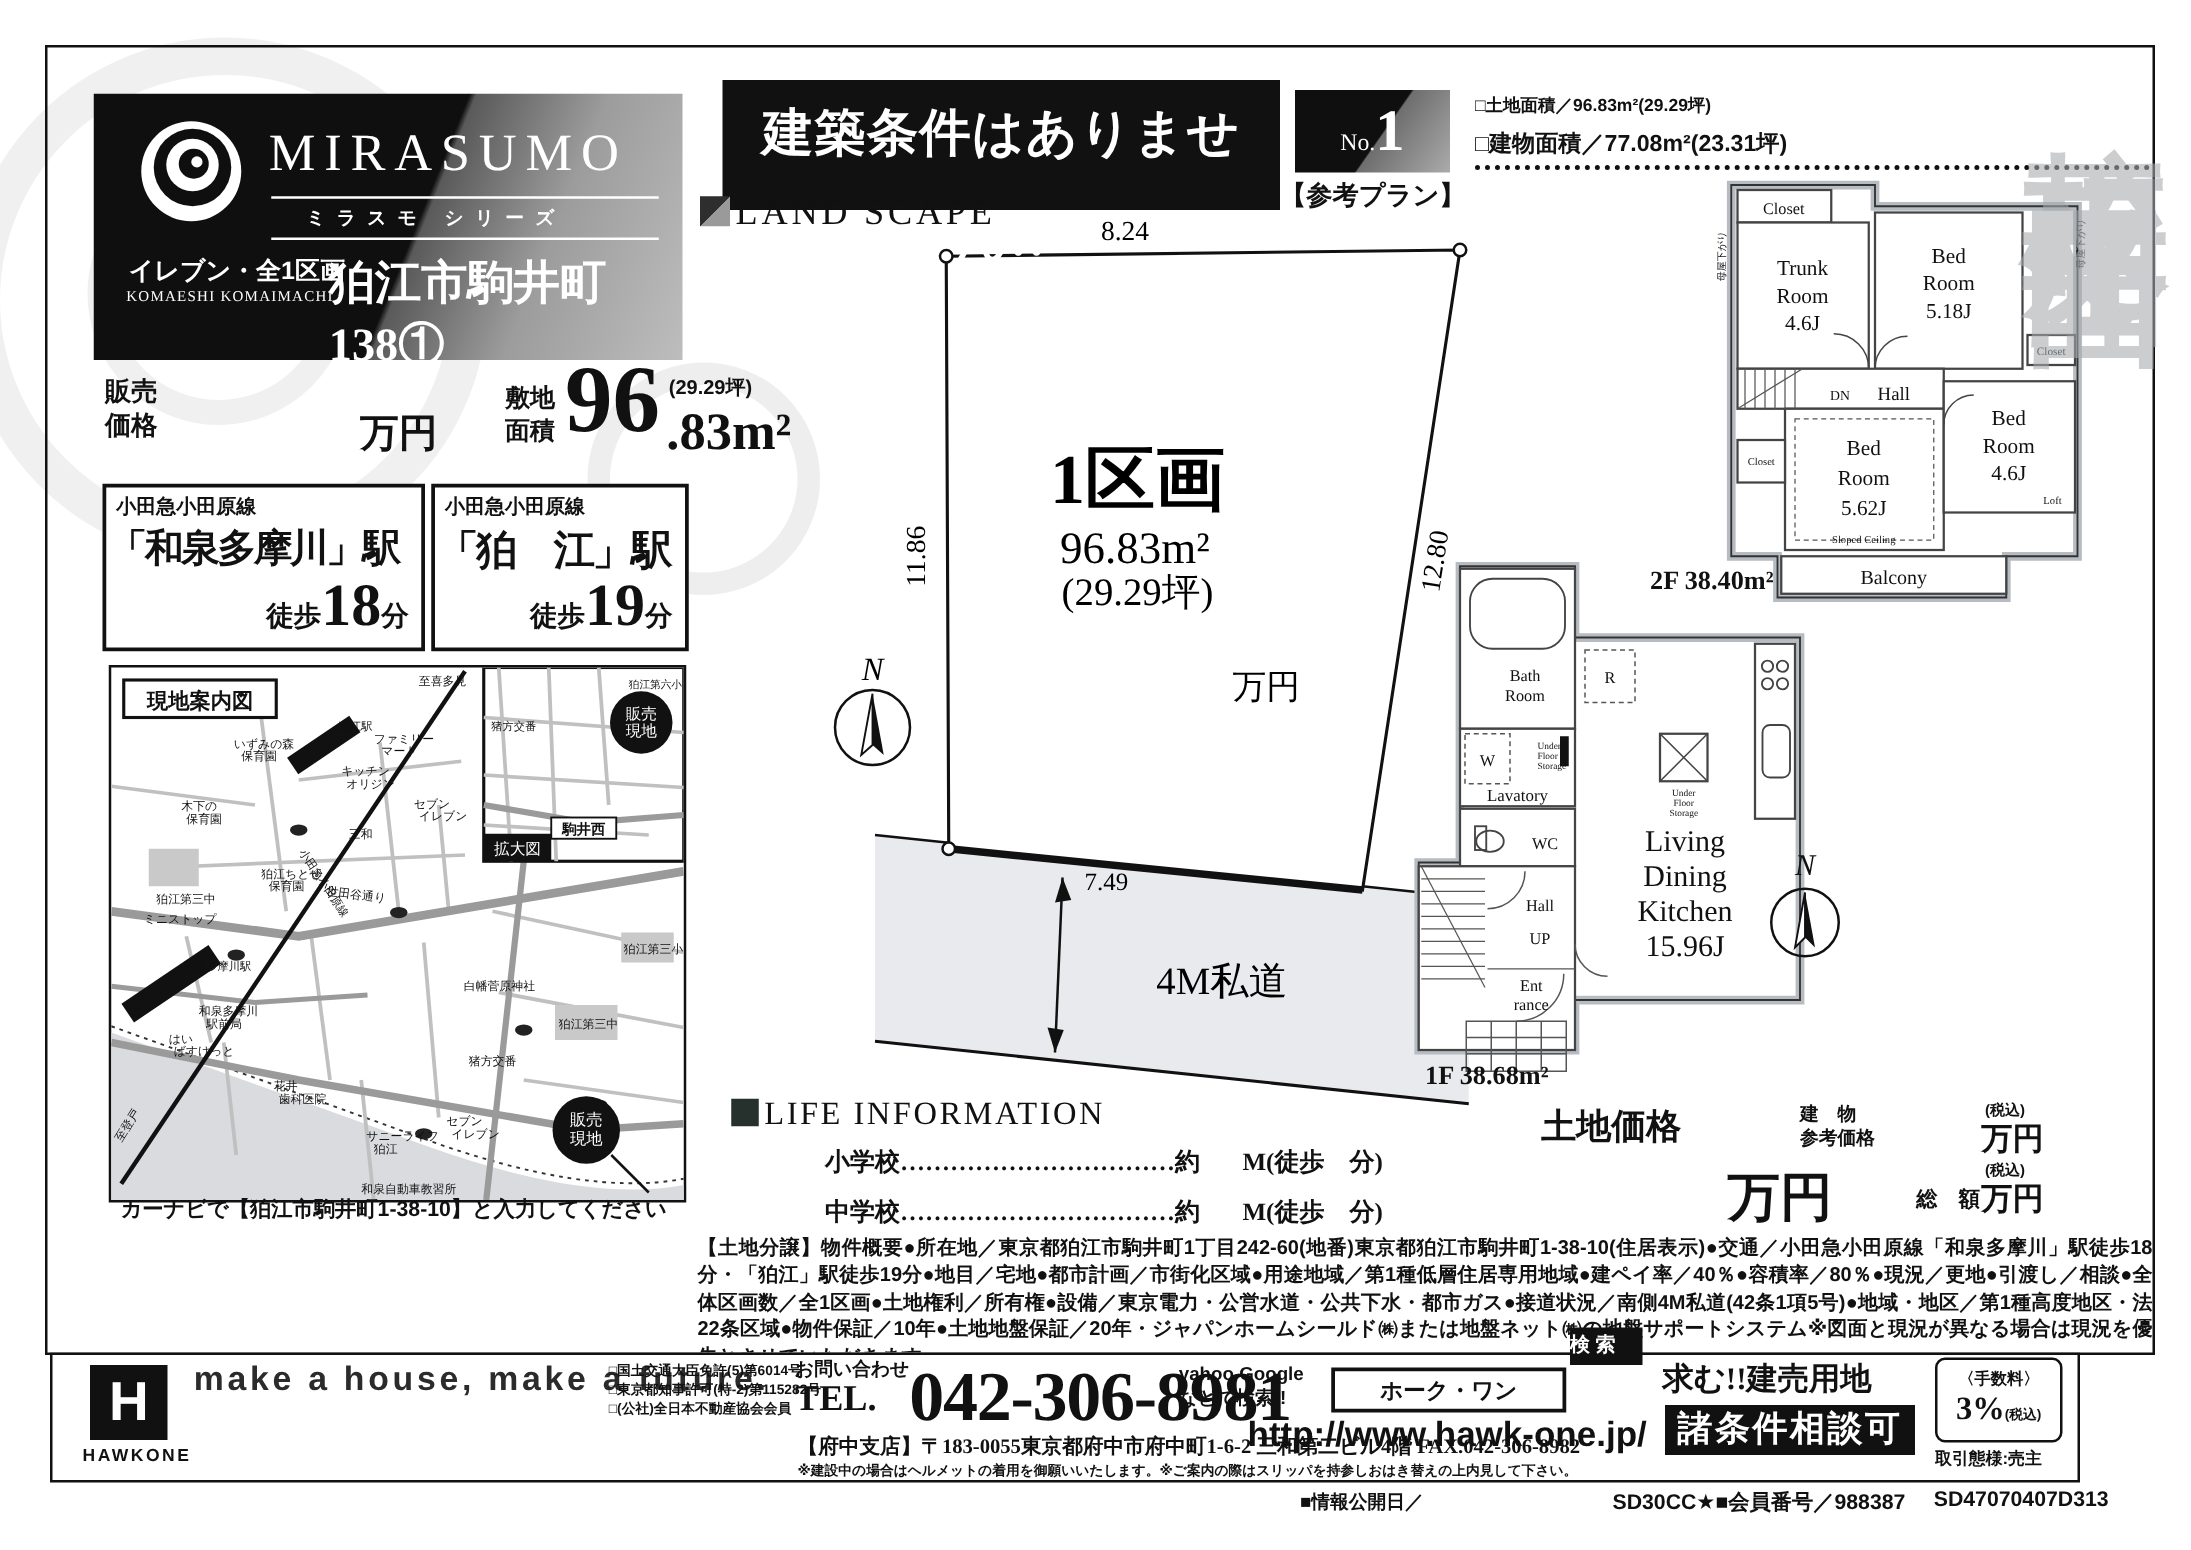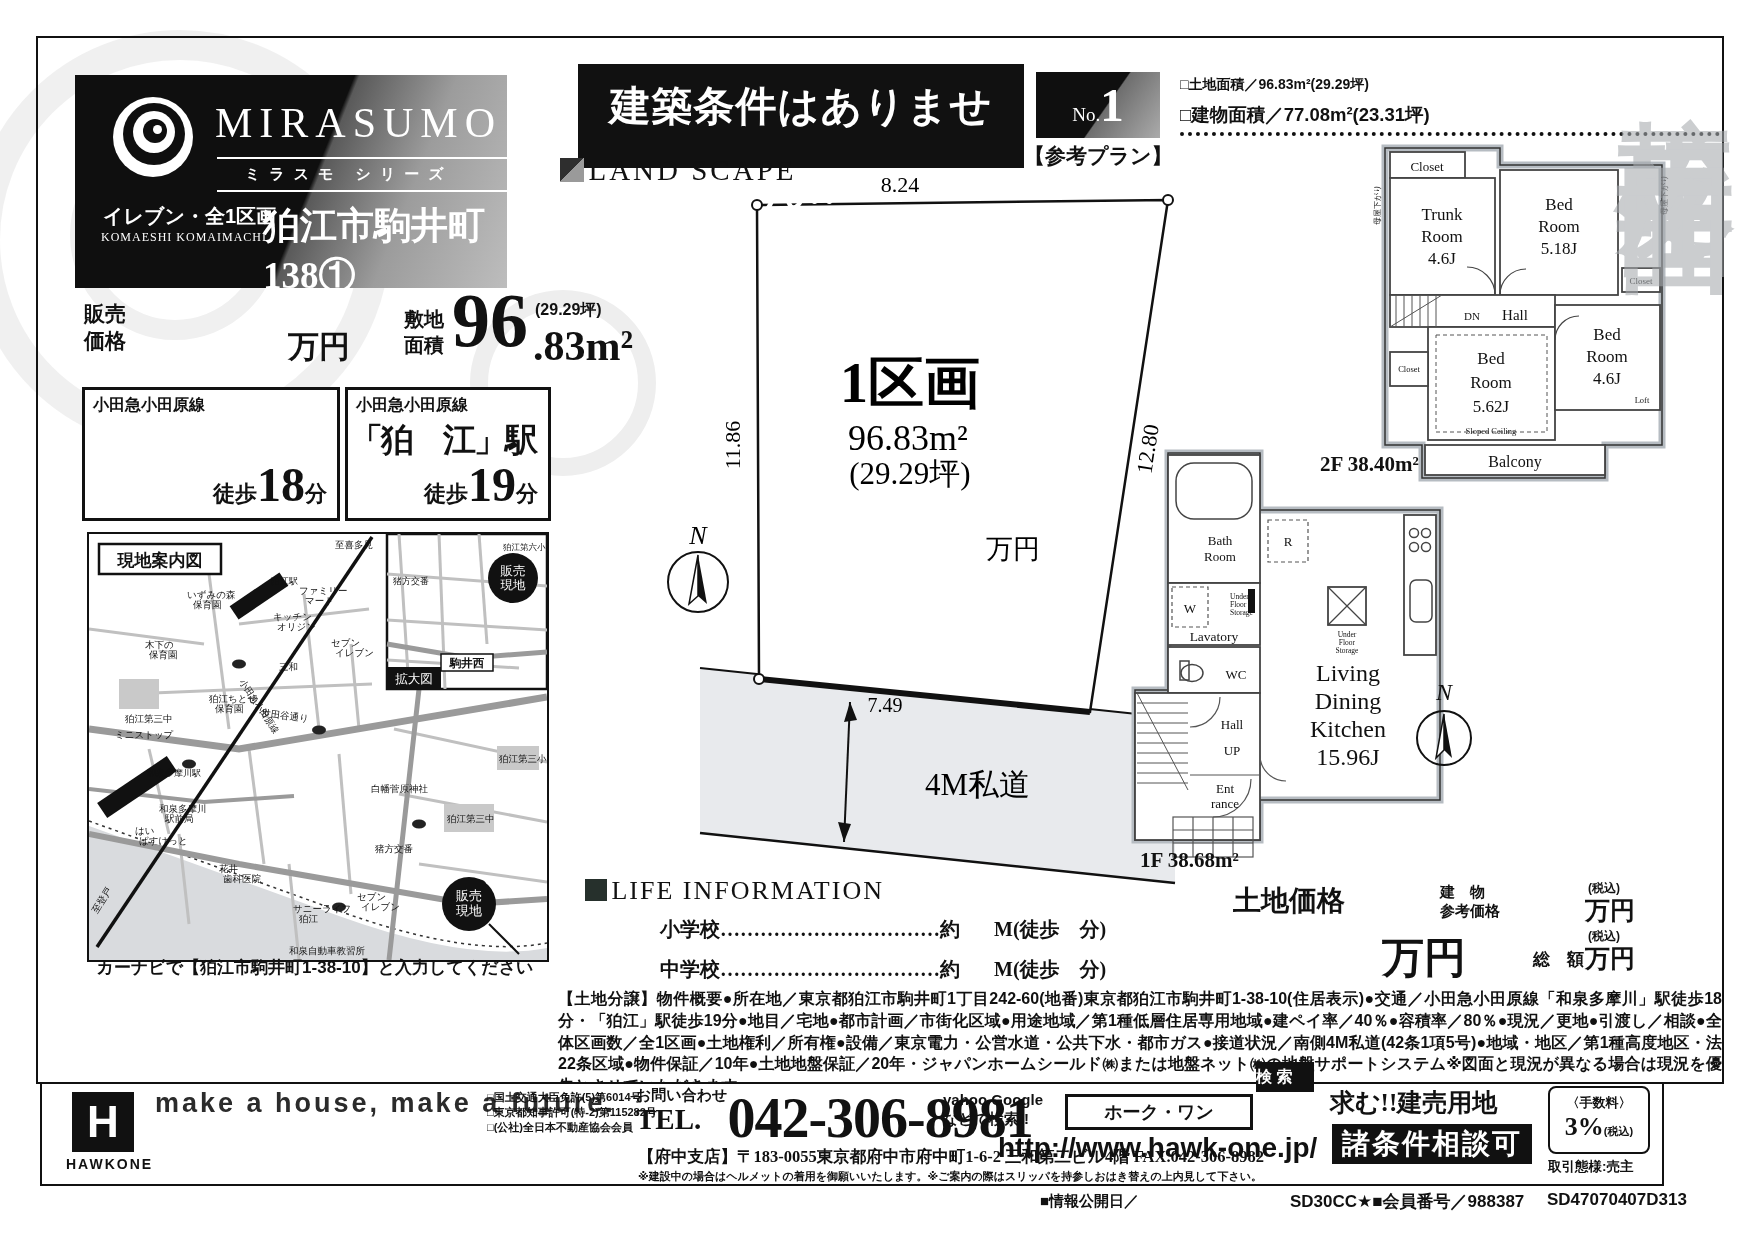--- a/index.html
+++ b/index.html
@@ -3,21 +3,21 @@
 <meta charset="utf-8">
 <style>
   html,body{margin:0;padding:0;background:#fff;width:1753px;height:1240px;overflow:hidden;
     font-family:"Liberation Sans","DejaVu Sans",sans-serif;color:#111;}
   .abs{position:absolute;}
   .b{font-weight:700;}
   .serif{font-family:"Liberation Serif","DejaVu Serif",serif;}
   .page{position:absolute;left:0;top:0;width:1753px;height:1240px;}
   .frame{position:absolute;left:36px;top:36px;width:1684px;height:1044px;border:2px solid #111;}
   .deco{position:absolute;border-radius:50%;z-index:0;}
-  .brand{position:absolute;left:75px;top:75px;width:432px;height:213px;z-index:2;
+  .brand{position:absolute;left:75px;top:75px;width:471px;height:213px;z-index:2;
     background:linear-gradient(112deg,#0f0f0f 0%,#0f0f0f 54%,#5a5a5a 55%,#9c9c9c 74%,#bdbdbd 100%);}
   .logoWrap{position:absolute;left:38px;top:22px;width:80px;height:80px;}
   .lg1{position:absolute;left:0;top:0;width:80px;height:80px;border-radius:50%;background:#fff;}
   .lg2{position:absolute;left:10px;top:6px;width:62px;height:62px;border-radius:50%;background:#0f0f0f;}
   .lg3{position:absolute;left:20px;top:14px;width:42px;height:42px;border-radius:50%;background:#fff;}
   .lg4{position:absolute;left:30px;top:22px;width:24px;height:24px;border-radius:50%;background:#0f0f0f;}
   .lg5{position:absolute;left:40px;top:28px;width:9px;height:9px;border-radius:50%;background:#fff;}
   .stbox{position:absolute;border:3px solid #111;background:#fff;z-index:2;}
   .blkbox{background:#111;color:#fff;}
   .dotline{border-top:4px dotted #111;}
@@ -64,20 +64,21 @@
   <div class="abs b" style="left:404px;top:306px;font-size:20px;line-height:26px;z-index:2;">
     <div>敷地</div>
     <div>面積</div>
   </div>
   <div class="abs serif b" style="left:452px;top:282px;font-size:76px;line-height:76px;z-index:2;">96</div>
   <div class="abs b" style="left:535px;top:300px;font-size:16px;z-index:2;">(29.29坪)</div>
   <div class="abs serif b" style="left:533px;top:322px;font-size:42px;z-index:2;">.83m²</div>
 
   <div class="stbox" style="left:82px;top:387px;width:252px;height:128px;">
     <div class="abs b" style="left:8px;top:5px;font-size:16px;">小田急小田原線</div>
+    <div class="abs serif b" style="left:2px;top:28px;font-size:31px;letter-spacing:-2px;">「和泉多摩川」駅</div>
     <div class="abs" style="right:10px;bottom:6px;">
       <span class="b" style="font-size:22px;">徒歩</span><span class="serif b" style="font-size:48px;">18</span><span class="b" style="font-size:22px;">分</span>
     </div>
   </div>
   <div class="stbox" style="left:345px;top:387px;width:200px;height:128px;">
     <div class="abs b" style="left:8px;top:5px;font-size:16px;">小田急小田原線</div>
     <div class="abs serif b" style="left:2px;top:28px;font-size:33px;letter-spacing:-2px;">「狛　江」駅</div>
     <div class="abs" style="right:10px;bottom:6px;">
       <span class="b" style="font-size:22px;">徒歩</span><span class="serif b" style="font-size:48px;">19</span><span class="b" style="font-size:22px;">分</span>
     </div>

